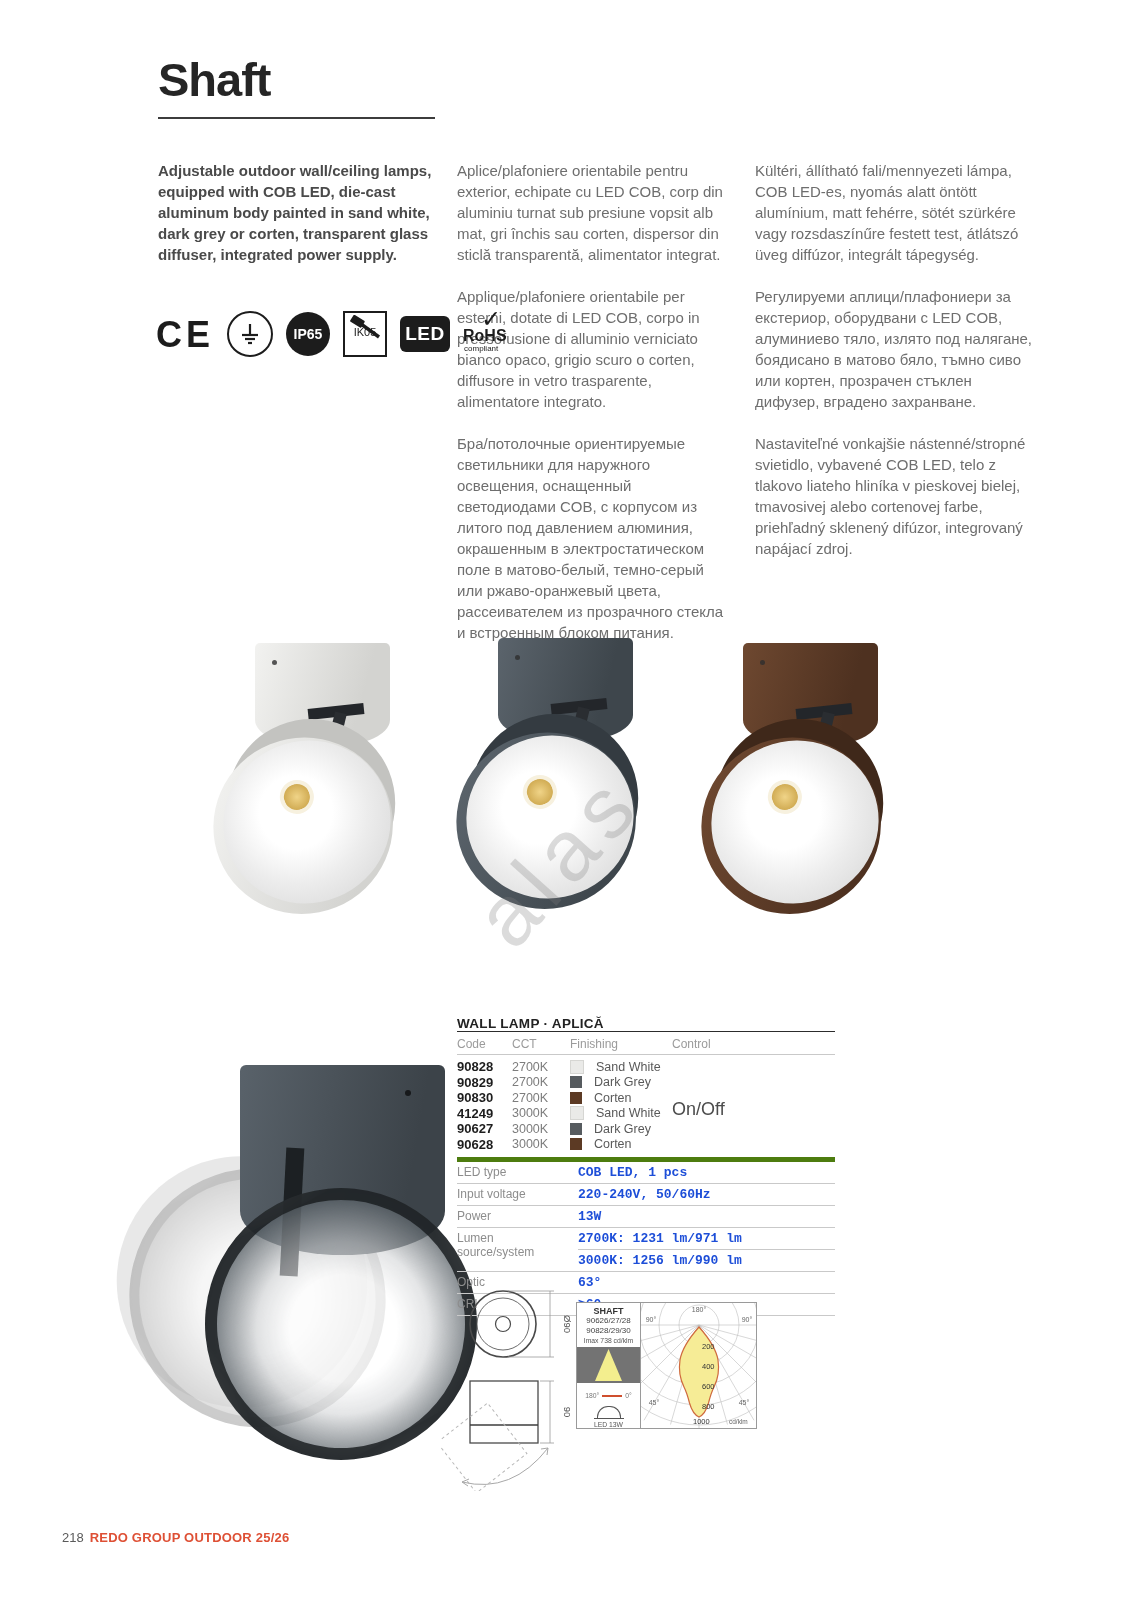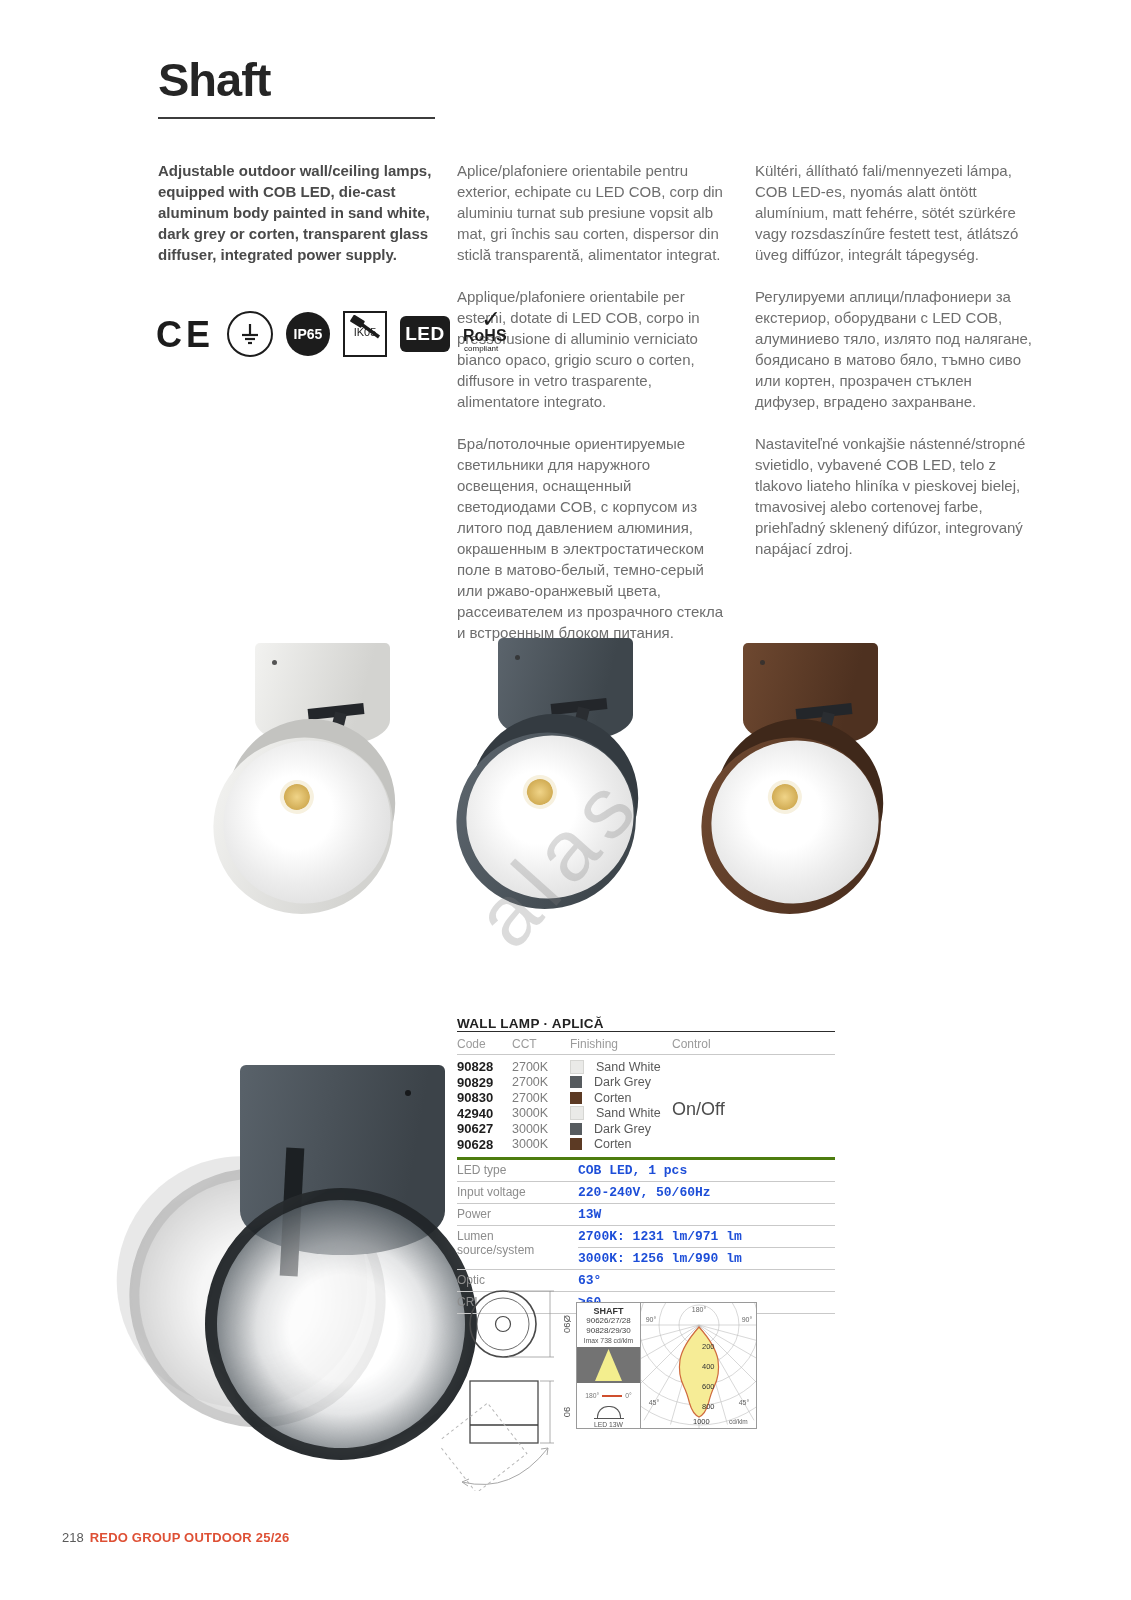--- a/index.html
+++ b/index.html
@@ -70,21 +70,21 @@
     background:rgba(190,190,190,.35);}
   .dark-face{left:70px;top:138px;width:248px;height:248px;transform:rotate(-28deg);
     background:radial-gradient(circle at 50% 52%,rgba(255,255,255,.62) 0 30%,rgba(210,212,214,.6) 48%,rgba(90,98,104,.78) 72%,rgba(60,66,72,.85) 100%);
     border:12px solid rgba(25,28,31,.82);}
   
   .ptable{position:absolute;left:457px;top:1016px;width:378px;}
   .ptable .sec{font-size:13.5px;font-weight:bold;color:#222;letter-spacing:.3px;
     border-bottom:1.8px solid #2c2c2c;}
   .grid-row{display:grid;grid-template-columns:55px 58px 102px 1fr;align-items:center;}
   .hdr{color:#9b9b9b;font-size:12px;padding:5px 0 3px;border-bottom:1px solid #c9c9c9;}
-  .rows{position:relative;padding:4px 0 5px;border-bottom:3px solid #4d7c0f;}
+  .rows{position:relative;padding:4px 0 5px;border-bottom:5px solid #4d7c0f;}
   .prow{height:15.5px;font-size:12.5px;}
   .prow .code{font-weight:bold;color:#1d1d1d;font-size:13px;}
   .prow .cct{color:#7d7d7d;}
   .fin{display:flex;align-items:center;gap:12px;color:#595959;}
   .sw{width:12px;height:12px;flex:0 0 auto;}
   .control{position:absolute;left:215px;top:44px;font-size:18px;color:#4c4c4c;}
   .spec{display:grid;grid-template-columns:113px 1fr;border-bottom:1px solid #c9c9c9;padding:3px 0;gap:8px;}
   .spec .lab{color:#8d8d8d;font-size:12px;}
   .spec .val{color:#1d4ed8;font-size:13px;font-weight:bold;font-family:Liberation Mono, monospace;}
   .spec .val .v2{border-top:1px solid #c9c9c9;margin-top:3px;padding-top:3px;}
@@ -237,21 +237,21 @@
     <div class="grid-row prow">
       <span class="code">90830</span>
       <span class="cct">2700K</span>
       <span class="fin">
           <span class="sw" style="background:#5c3a24"></span>
           <span>Corten</span>
         </span>
       <span></span>
     </div>
     <div class="grid-row prow">
-      <span class="code">42940</span>
+      <span class="code">41249</span>
       <span class="cct">3000K</span>
       <span class="fin">
           <span class="sw" style="background:#eaeae8;border:1px solid #d6d6d3"></span>
           <span>Sand White</span>
         </span>
       <span></span>
     </div>
     <div class="grid-row prow">
       <span class="code">90627</span>
       <span class="cct">3000K</span>

